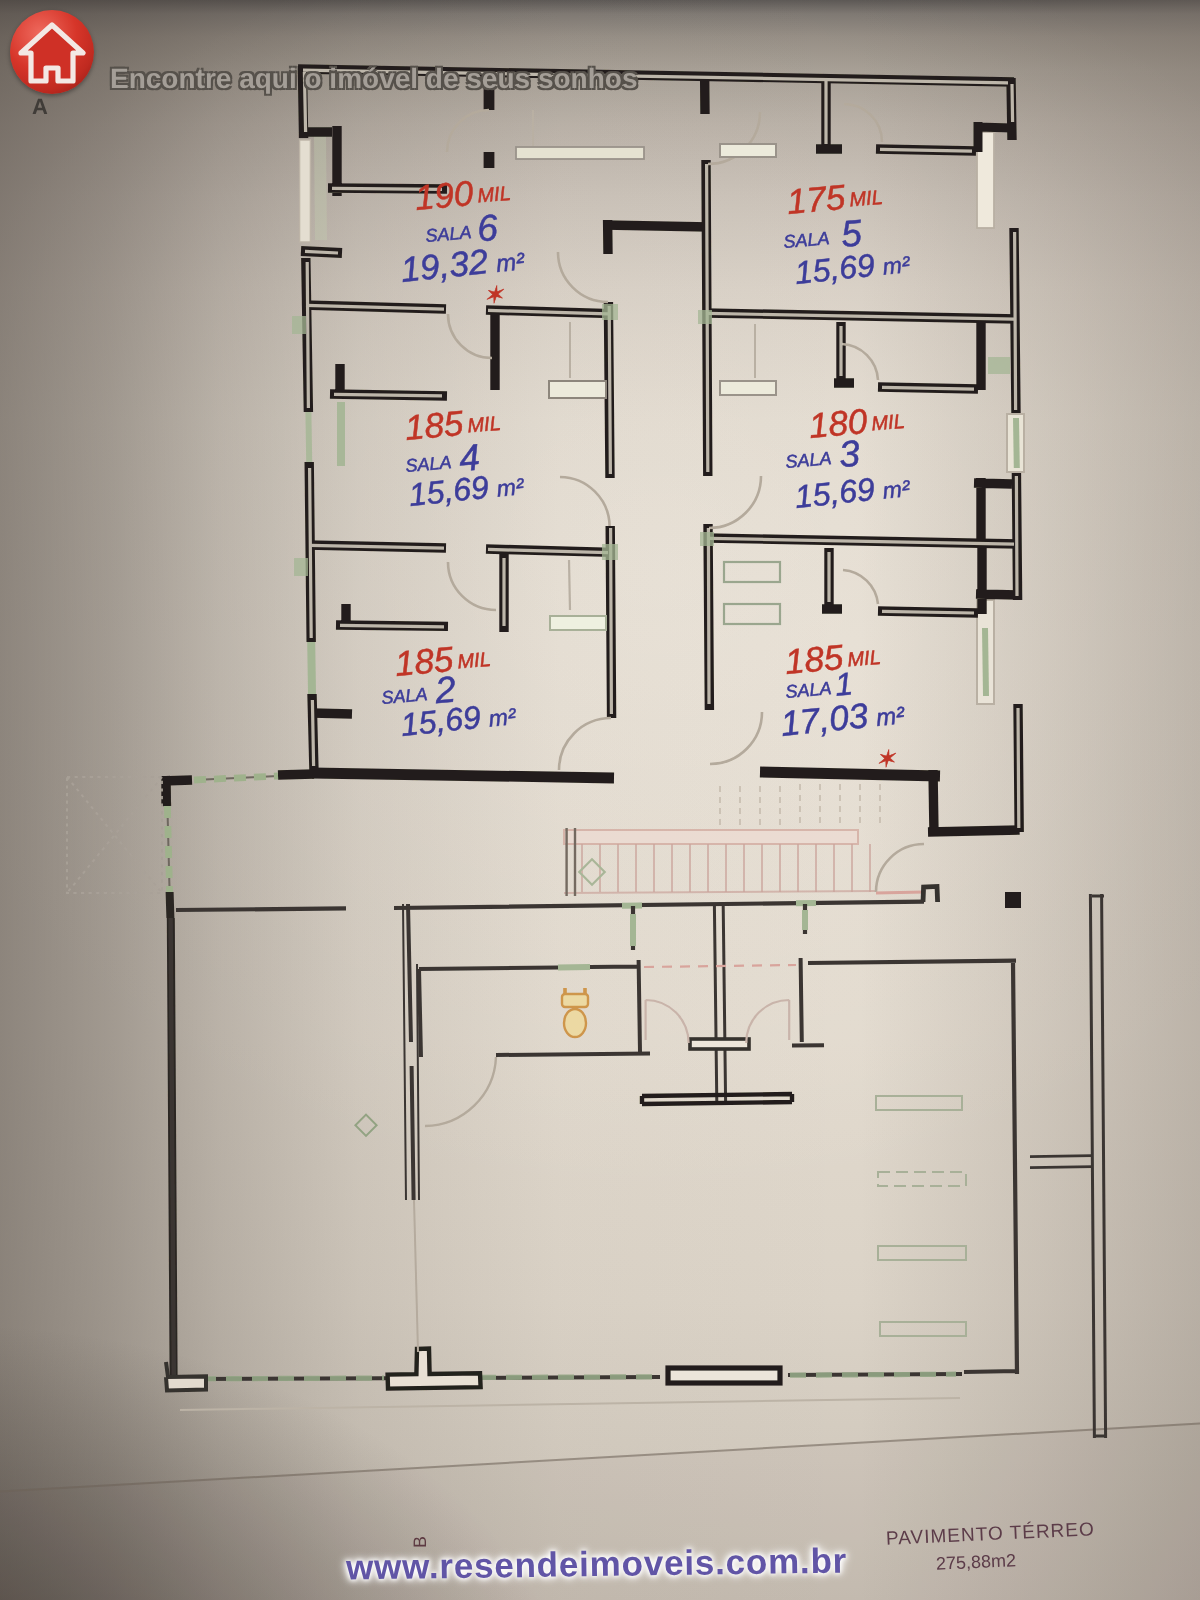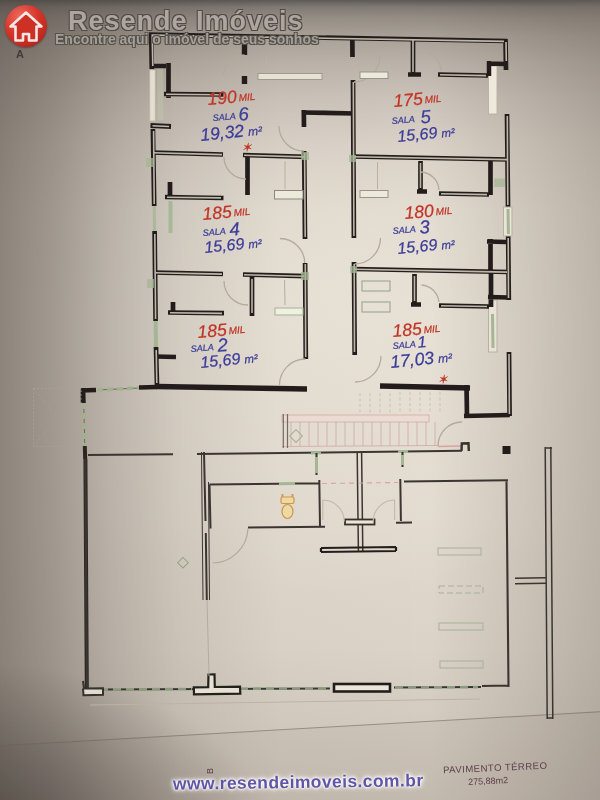--- a/index.html
+++ b/index.html
@@ -345,21 +345,20 @@
 </svg>
 
 <div class="t" style="left:5px;top:5px;width:42px;height:42px;border-radius:50%;background:radial-gradient(circle at 36% 28%, #ef6a5e, #d63529 45%, #c02a20 70%, #8d1a15 96%);box-shadow:0 1px 2px rgba(0,0,0,.35)"></div>
 
 <svg class="t" style="left:5px;top:5px" width="42" height="42" viewBox="0 0 42 42">
 <path d="M21 7.5 L36.5 21.5 L31.5 21.5 L31.5 35.5 L24 35.5 L24 29 L18 29 L18 35.5 L10.5 35.5 L10.5 21.5 L5.5 21.5 Z" fill="#cf3026" stroke="#f3e8e4" stroke-width="2.6" stroke-linejoin="round"></path>
 </svg>
 
 <div class="t" style="left:16px;top:48px;font-size:11px;font-weight:bold;color:#403c38">A</div>
 
-<div class="t" style="left:68px;top:6px;font-size:27px;font-weight:bold;letter-spacing:1px;color:#aca69f;text-shadow:-1px -1px 0 #514c47,1px -1px 0 #514c47,-1px 1px 0 #514c47,1px 1px 0 #514c47">Resende Imóveis</div>
 
 <div class="t" style="left:55px;top:31px;font-size:14px;font-weight:bold;color:#a49e97;text-shadow:-1px -1px 0 #56514b,1px -1px 0 #56514b,-1px 1px 0 #56514b,1px 1px 0 #56514b">Encontre aqui o imóvel de seus sonhos</div>
 
 <div class="t" style="left:207px;top:766px;font-size:9px;color:#5d3a42;transform:rotate(-90deg)">B</div>
 
 <div class="t" style="left:173px;top:772px;font-size:17.5px;font-weight:bold;letter-spacing:.4px;color:#6155a6;text-shadow:0 0 2px #fff,0 0 3px #fff,0 0 4px #fff,0 0 6px #fff;transform:rotate(-.8deg)">www.resendeimoveis.com.br</div>
 
 <div class="t" style="left:443px;top:762px;font-size:9.5px;letter-spacing:.5px;color:#5c3c49;transform:rotate(-2.6deg)">PAVIMENTO TÉRREO</div>
 
 <div class="t" style="left:468px;top:776px;font-size:9px;color:#5c3c49;transform:rotate(-2.6deg)">275,88m2</div>

